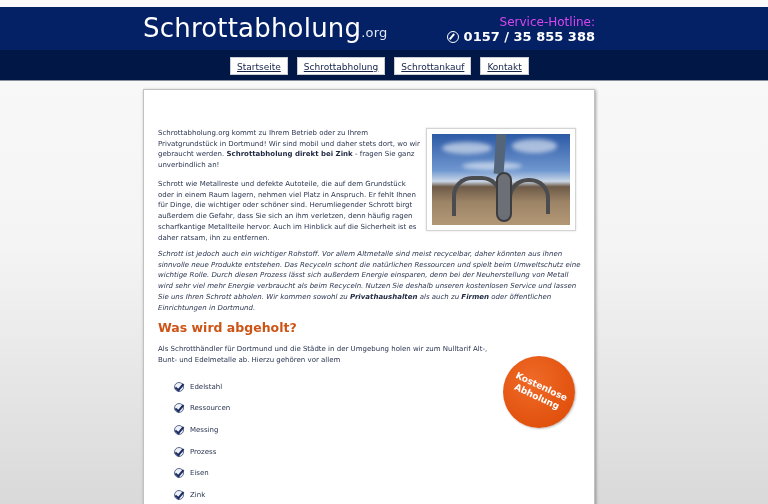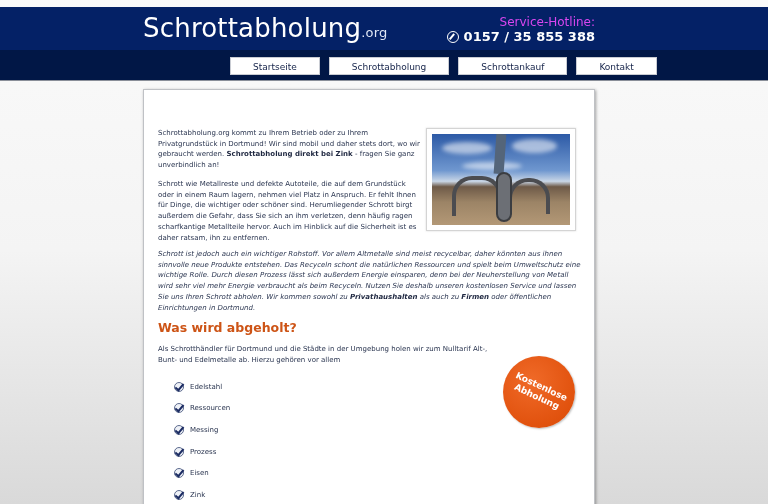--- a/index.html
+++ b/index.html
@@ -30,22 +30,22 @@
   .navbar {
     position: absolute; left: 0; top: 50px; width: 768px; height: 31px;
     background: #011746;
     border-bottom: 1px solid #8a8f99;
   }
   .nav {
     position: absolute; left: 230px; top: 7px; display: flex; gap: 9px;
   }
   .nav-btn {
     background: #ffffff; color: #152349; font-size: 9px;
-    height: 18px; line-height: 18px; padding: 0 22px;
-    border: 1px solid #c9ccd3; cursor: pointer;
+    height: 18px; line-height: 18px; padding: 0 6px;
+    border: 1px solid #c9ccd3; cursor: pointer; text-decoration: underline;
   }
   .content {
     position: absolute; left: 143px; top: 89px; width: 452px; height: 430px;
     background: #ffffff; border: 1px solid #bfc1c5;
     box-shadow: 1px 1px 3px rgba(0,0,0,0.35);
   }
   .h1 {
     position: absolute; left: 14px; top: 13px;
     color: #cd5416; font-size: 13px; font-weight: bold;
   }

